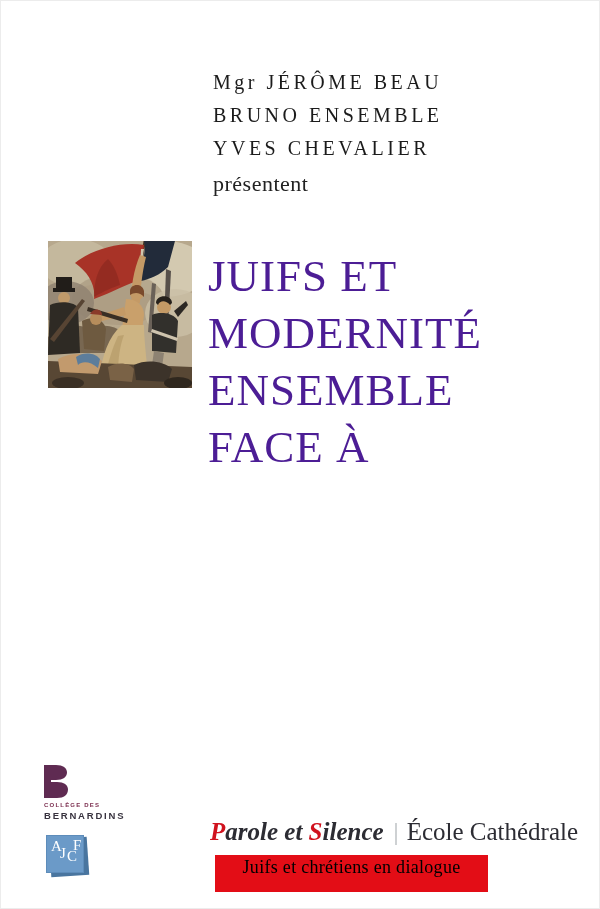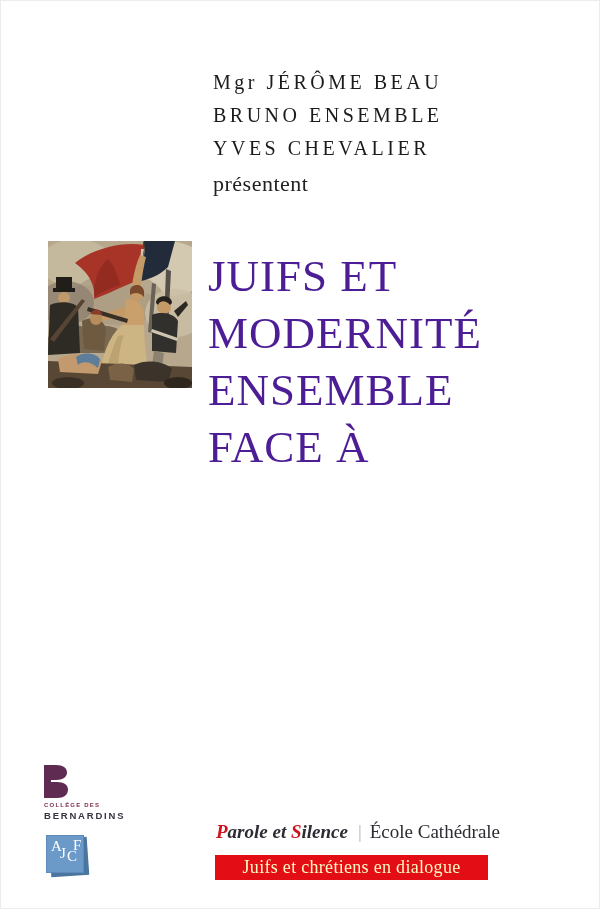--- a/index.html
+++ b/index.html
@@ -38,29 +38,29 @@
   .ajcf { position:absolute; left:46px; top:835px; width:45px; height:45px; }
   .ajcf-shadow { position:absolute; left:4px; top:3px; width:38px; height:38px; background:#49759f; transform:rotate(-4deg); }
   .ajcf-square { position:absolute; left:0; top:0; width:38px; height:38px; background:#6b9ac8; border:1px solid #5d8cba; box-sizing:border-box; }
   .ajcf-letter { position:absolute; color:#ffffff; font-family:"Liberation Serif", serif; font-size:15px; line-height:15px; }
   .ajcf-a { left:4px;  top:3px; }
   .ajcf-j { left:13px; top:10px; }
   .ajcf-c { left:20px; top:13px; }
   .ajcf-f { left:26px; top:2px; }
 
   
-  .publisher { position:absolute; left:216px; top:820px; font-size:19px; line-height:24px; color:#2c2c33; white-space:nowrap; }
+  .publisher { position:absolute; left:210px; top:820px; font-size:25px; line-height:24px; color:#2c2c33; white-space:nowrap; }
   .brand { font-style:italic; font-weight:bold; }
   .accent { color:#d0121e; }
   .divider { color:#b4b8bc; margin:0 8px 0 10px; font-weight:normal; font-style:normal; }
 
   
   .banner {
-    position:absolute; left:215px; top:855px; width:273px; height:25px;
-    background:#e30d16; color:#fef9c3; text-align:center;
+    position:absolute; left:215px; top:855px; width:273px; height:37px;
+    background:#e30d16; color:#000000; text-align:center;
     font-size:18px; line-height:25px; letter-spacing:0.3px;
   }
 </style>
 </head>
 <body>
 
 <div class="cover">
 
   <div class="authors">
     <div class="author-line">Mgr JÉRÔME BEAU</div>

